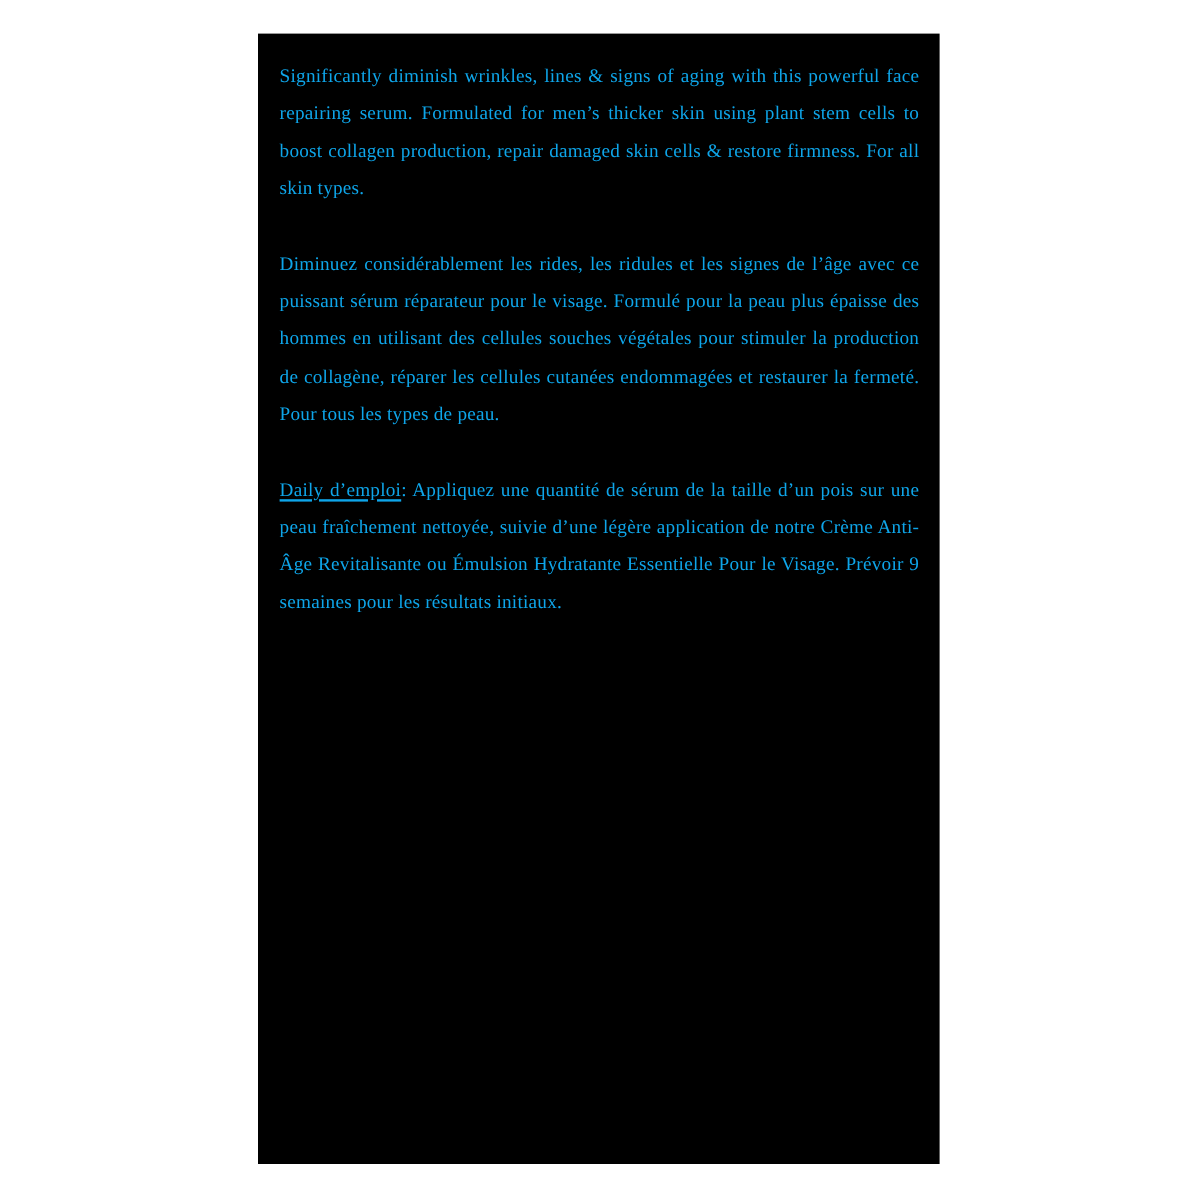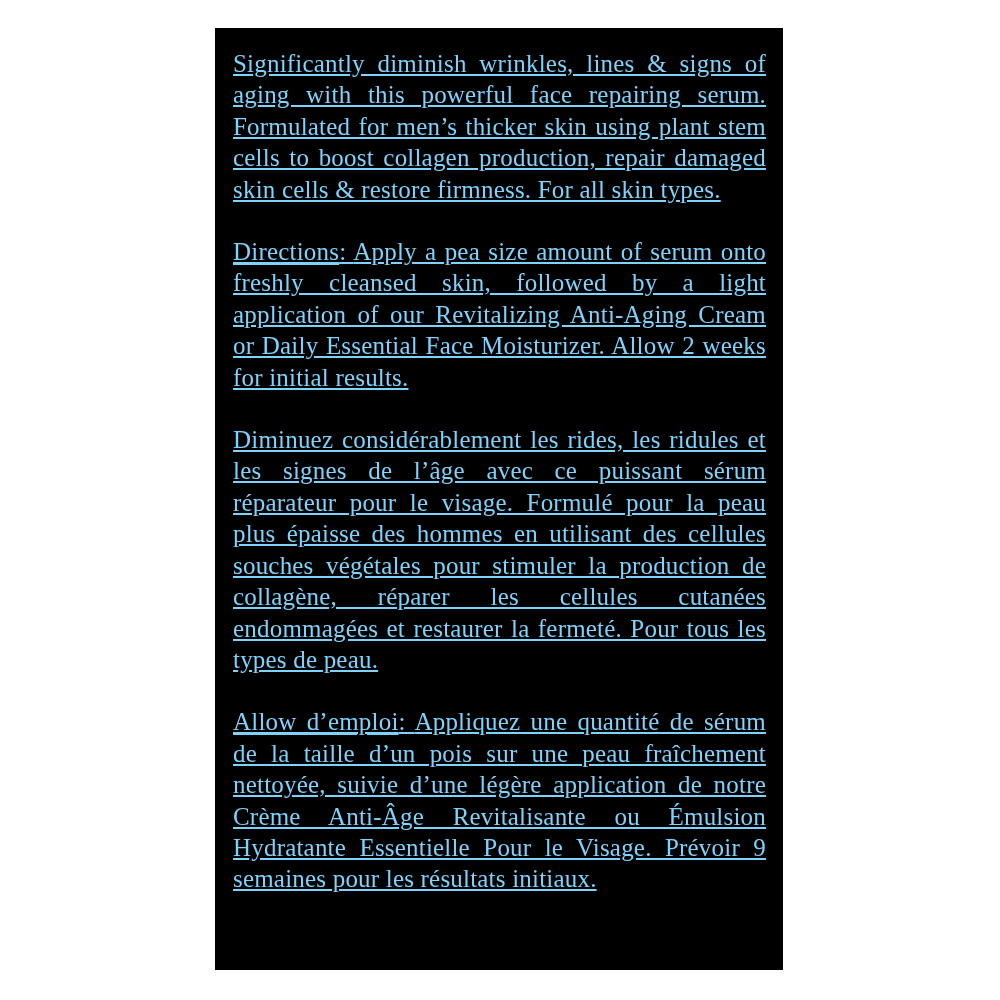--- a/index.html
+++ b/index.html
@@ -19,39 +19,37 @@
     top: 28px;
     width: 568px;
     height: 942px;
     background: #000000;
     box-sizing: border-box;
     padding: 20px 17px 0 18px;
     overflow: hidden;
   }
   .label-panel p {
     margin: 0 0 31px 0;
-    color: #7dd3fc;
-    font-size: 25px;
+    color: #0ea5e9;
+    font-size: 16px;
     line-height: 31.4px;
     text-align: justify;
     letter-spacing: 0.2px;
-    text-decoration: underline;
   }
   .heading-underline {
     text-decoration: underline;
     text-decoration-thickness: 1.5px;
     text-underline-offset: 3px;
   }
 </style>
 </head>
 <body>
 
 <div class="label-panel">
 
   <p><span class="heading-underline"></span><span></span><span>Significantly diminish wrinkles, lines &amp; signs of aging with this powerful face repairing serum. Formulated for men’s thicker skin using plant stem cells to boost collagen production, repair damaged skin cells &amp; restore firmness. For all skin types.</span></p>
 
-  <p><span class="heading-underline">Directions</span><span>: </span><span>Apply a pea size amount of serum onto freshly cleansed skin, followed by a light application of our Revitalizing Anti-Aging Cream or Daily Essential Face Moisturizer. Allow 2 weeks for initial results.</span></p>
 
   <p><span class="heading-underline"></span><span></span><span>Diminuez considérablement les rides, les ridules et les signes de l’âge avec ce puissant sérum réparateur pour le visage. Formulé pour la peau plus épaisse des hommes en utilisant des cellules souches végétales pour stimuler la production de collagène, réparer les cellules cutanées endommagées et restaurer la fermeté. Pour tous les types de peau.</span></p>
 
-  <p><span class="heading-underline">Allow d’emploi</span><span>: </span><span>Appliquez une quantité de sérum de la taille d’un pois sur une peau fraîchement nettoyée, suivie d’une légère application de notre Crème Anti-Âge Revitalisante ou Émulsion Hydratante Essentielle Pour le Visage. Prévoir 9 semaines pour les résultats initiaux.</span></p>
+  <p><span class="heading-underline">Daily d’emploi</span><span>: </span><span>Appliquez une quantité de sérum de la taille d’un pois sur une peau fraîchement nettoyée, suivie d’une légère application de notre Crème Anti-Âge Revitalisante ou Émulsion Hydratante Essentielle Pour le Visage. Prévoir 9 semaines pour les résultats initiaux.</span></p>
 
 </div>
 
 </body></html>

